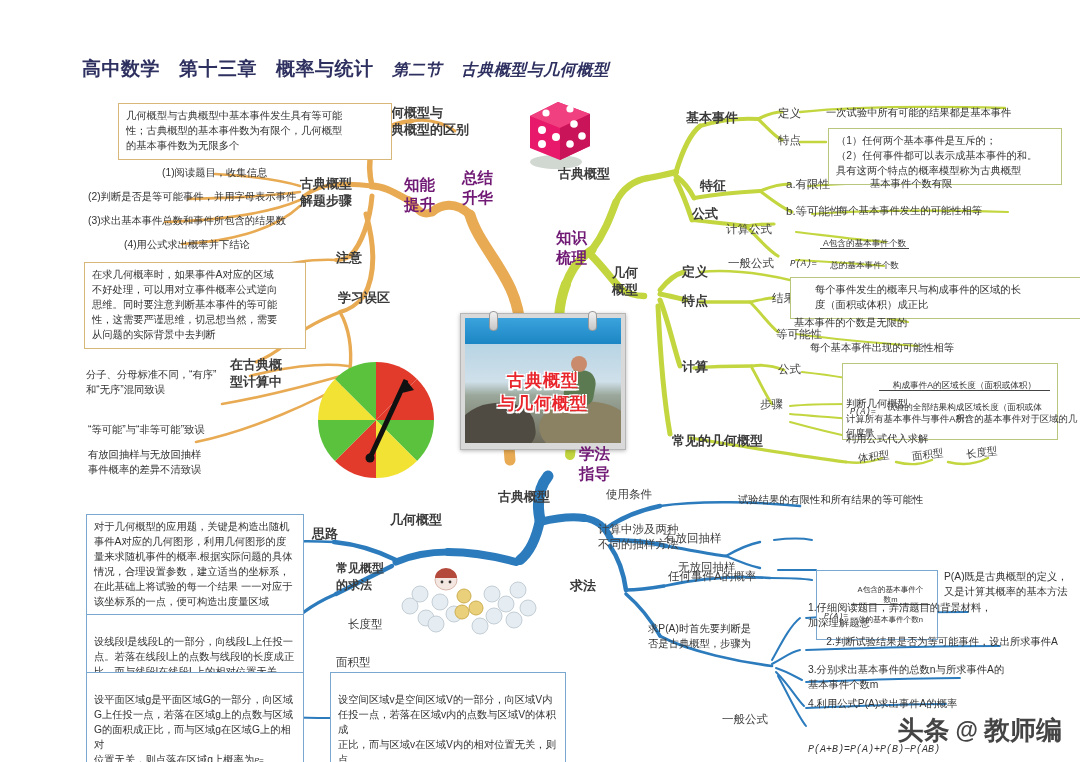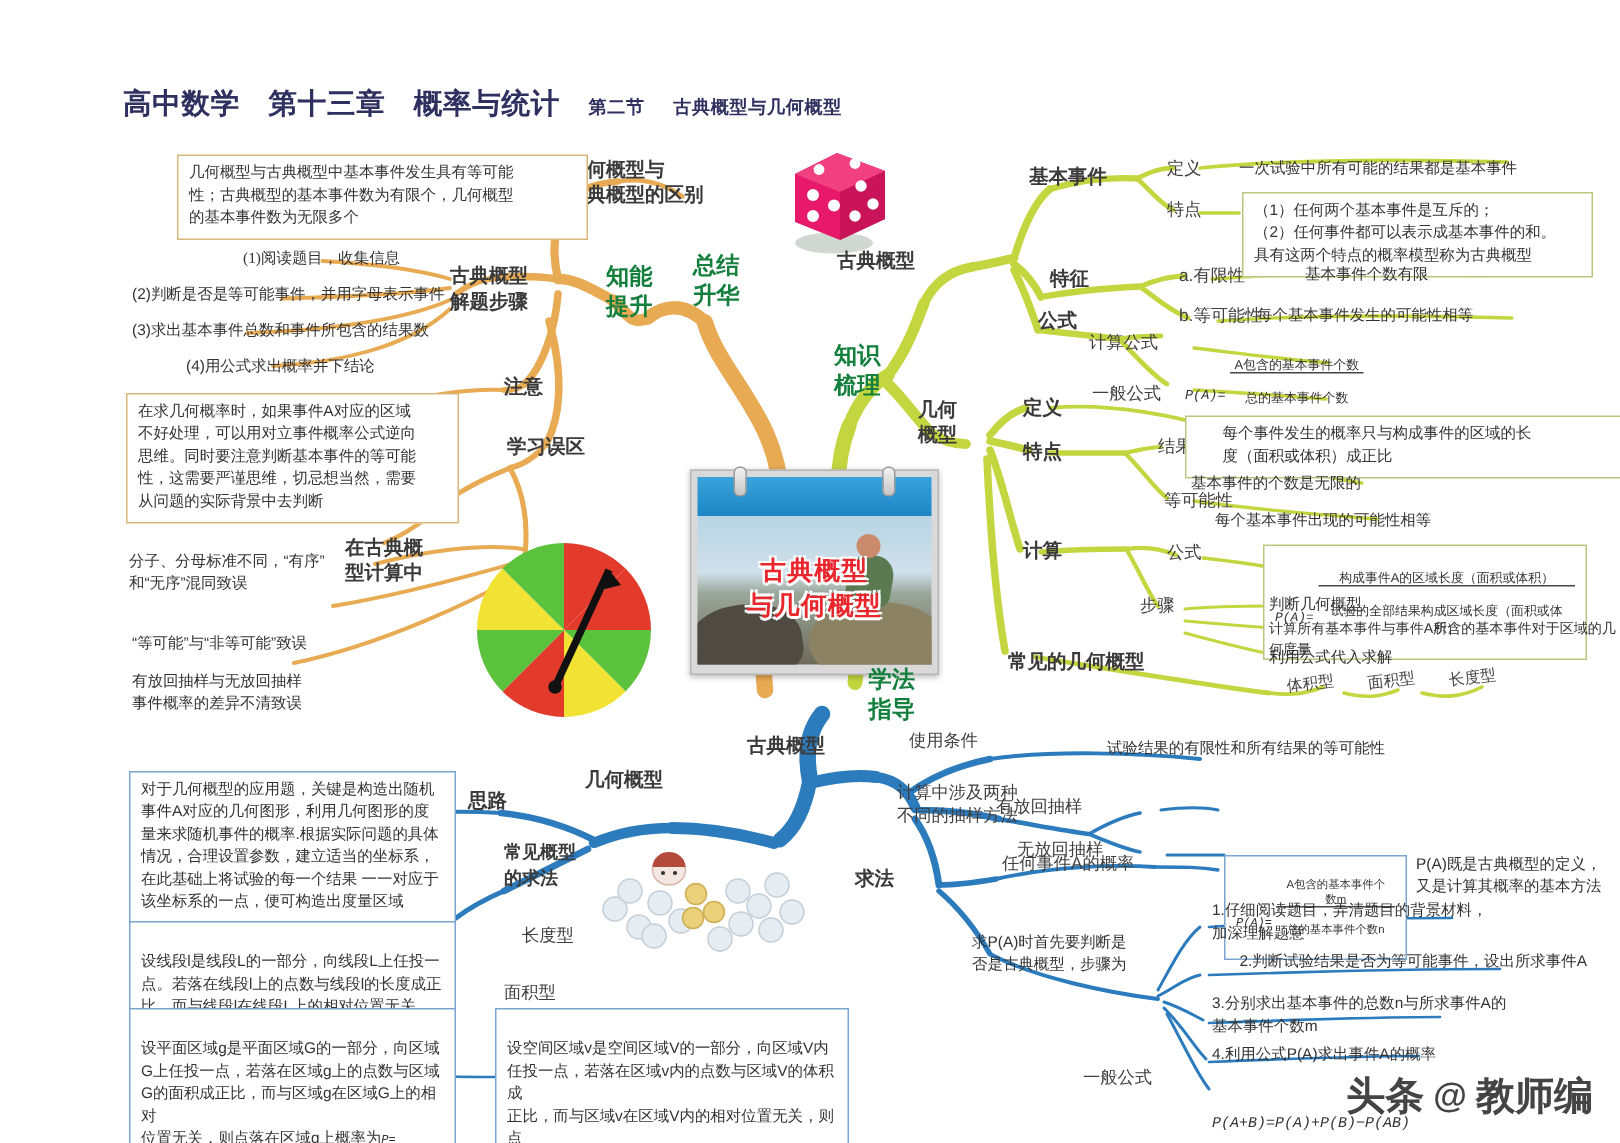--- a/index.html
+++ b/index.html
@@ -13,32 +13,32 @@
   }
   #stage { position:absolute; inset:0; }
 
   
   .title {
     position:absolute; left:82px; top:56px;
     font-weight:bold; color:#2e3060;
     letter-spacing:.5px; white-space:nowrap;
   }
   .title .big { font-size:19px; }
-  .title .sm  { font-size:12px; }
+  .title .sm  { font-size:16px;font-style:italic; }
   .title span { margin-right:14px; }
 
   
   svg.branches { position:absolute; left:0; top:0; width:1080px; height:762px; }
 
   
   .lbl {
     position:absolute; white-space:pre; line-height:1.28;
     color:#3a3a3a;
   }
-  .lbl.big   { font-size:15.5px; font-weight:bold; color:#15803d; }
+  .lbl.big   { font-size:15.5px; font-weight:bold; color:#701a75; }
   .lbl.mid   { font-size:13px;  font-weight:bold; color:#3a3a3a; }
   .lbl.sm    { font-size:11.5px; color:#3f3f3f; }
   .lbl.xs    { font-size:10.5px; color:#444; }
   .lbl.tilt  { transform:rotate(-7deg); }
 
   
   .note {
     position:absolute; line-height:1.45;
     border:1px solid #d8b87a; background:#fff;
     padding:5px 7px; font-size:10.3px; color:#333;
@@ -338,21 +338,21 @@
   <div class="lbl mid" style="left:300px; top:176px;"><span>古典概型
 解题步骤</span></div>
   <div class="lbl mid" style="left:336px; top:250px;"><span>注意</span></div>
   <div class="lbl mid" style="left:338px; top:290px;"><span>学习误区</span></div>
   <div class="lbl mid" style="left:230px; top:357px;"><span>在古典概
 型计算中</span></div>
 
   <div class="note" style="left:118px; top:103px; width:274px;">几何概型与古典概型中基本事件发生具有等可能
 性；古典概型的基本事件数为有限个，几何概型
 的基本事件数为无限多个</div>
-  <div class="note plain" style="left:162px; top:166px; width:140px;font-family:Liberation Serif, serif;">(1)阅读题目，收集信息</div>
+  <div class="note plain" style="left:162px; top:166px; width:140px;">(1)阅读题目，收集信息</div>
   <div class="note plain" style="left:88px; top:190px; width:222px;">(2)判断是否是等可能事件，并用字母表示事件</div>
   <div class="note plain" style="left:88px; top:214px; width:216px;">(3)求出基本事件总数和事件所包含的结果数</div>
   <div class="note plain" style="left:124px; top:238px; width:190px;">(4)用公式求出概率并下结论</div>
   <div class="note plain" style="left:86px; top:368px; width:192px;">分子、分母标准不同，“有序”
 和“无序”混同致误</div>
   <div class="note" style="left:84px; top:262px; width:222px; border-color:#d8b87a;">在求几何概率时，如果事件A对应的区域
 不好处理，可以用对立事件概率公式逆向
 思维。同时要注意判断基本事件的等可能
 性，这需要严谨思维，切忌想当然，需要
 从问题的实际背景中去判断</div>

